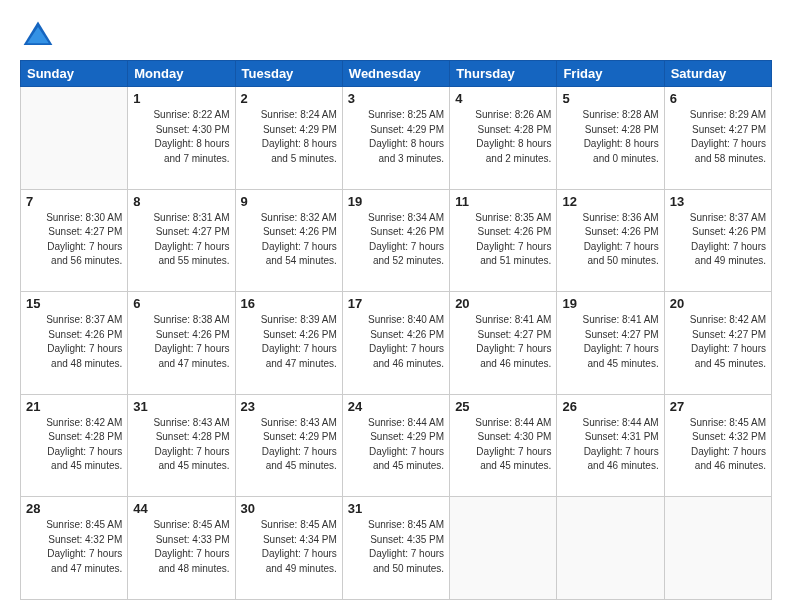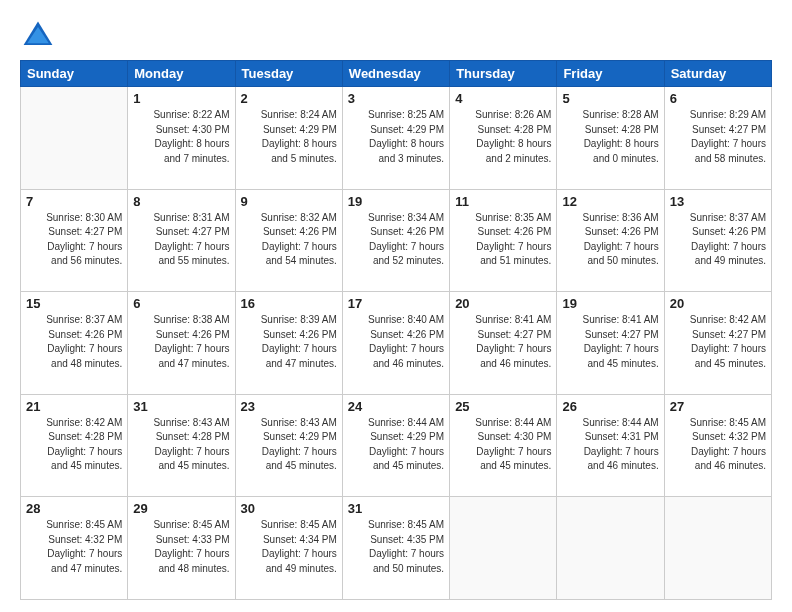--- a/index.html
+++ b/index.html
@@ -244,21 +244,21 @@
             <span class="day-num">27</span>
             <div class="cell-info">Sunrise: 8:45 AM<br>Sunset: 4:32 PM<br>Daylight: 7 hours<br>and 46 minutes.</div>
           </td>
         </tr>
         <tr>
           <td>
             <span class="day-num">28</span>
             <div class="cell-info">Sunrise: 8:45 AM<br>Sunset: 4:32 PM<br>Daylight: 7 hours<br>and 47 minutes.</div>
           </td>
           <td>
-            <span class="day-num">29</span>
+            <span class="day-num">44</span>
             <div class="cell-info">Sunrise: 8:45 AM<br>Sunset: 4:33 PM<br>Daylight: 7 hours<br>and 48 minutes.</div>
           </td>
           <td>
             <span class="day-num">30</span>
             <div class="cell-info">Sunrise: 8:45 AM<br>Sunset: 4:34 PM<br>Daylight: 7 hours<br>and 49 minutes.</div>
           </td>
           <td>
             <span class="day-num">31</span>
             <div class="cell-info">Sunrise: 8:45 AM<br>Sunset: 4:35 PM<br>Daylight: 7 hours<br>and 50 minutes.</div>
           </td>

